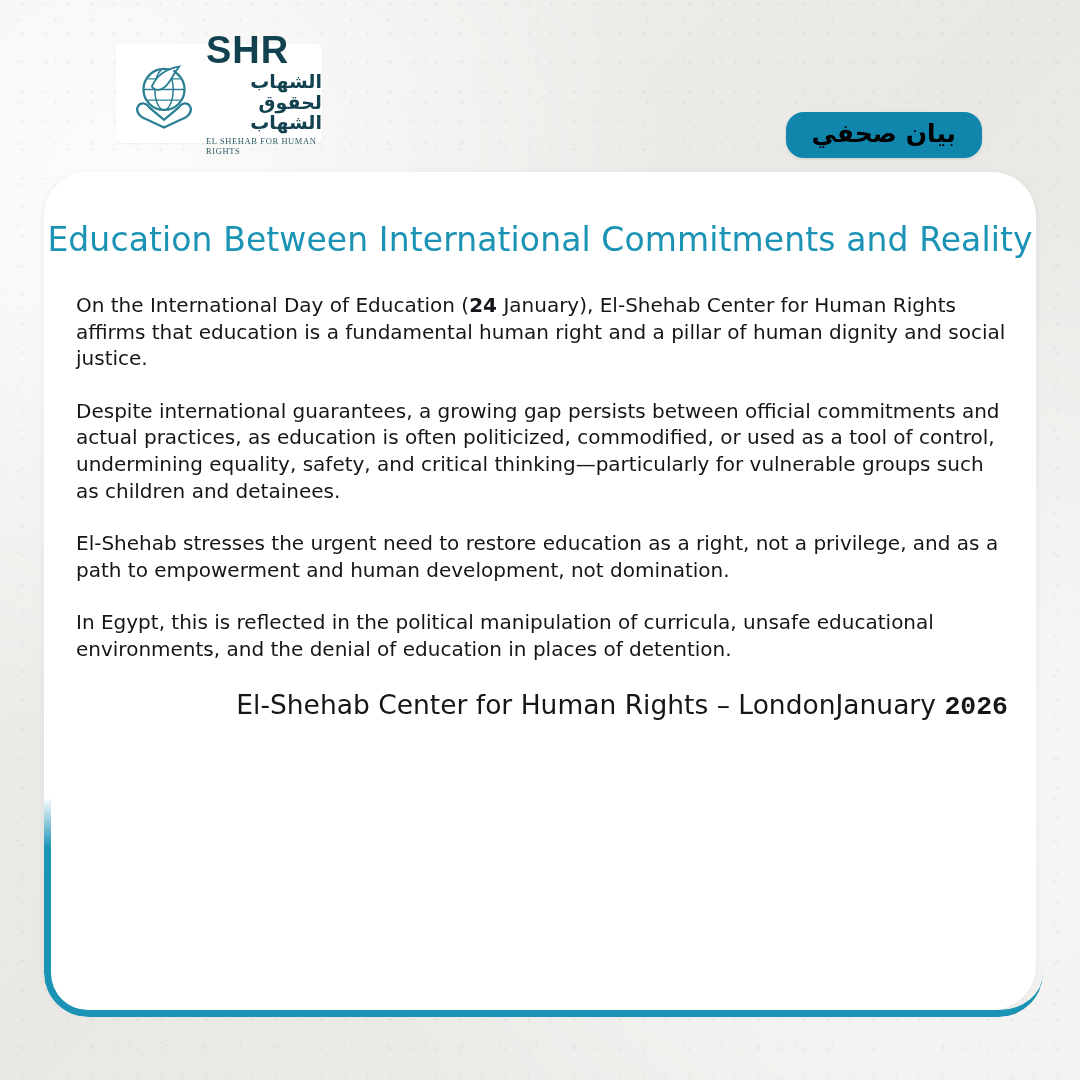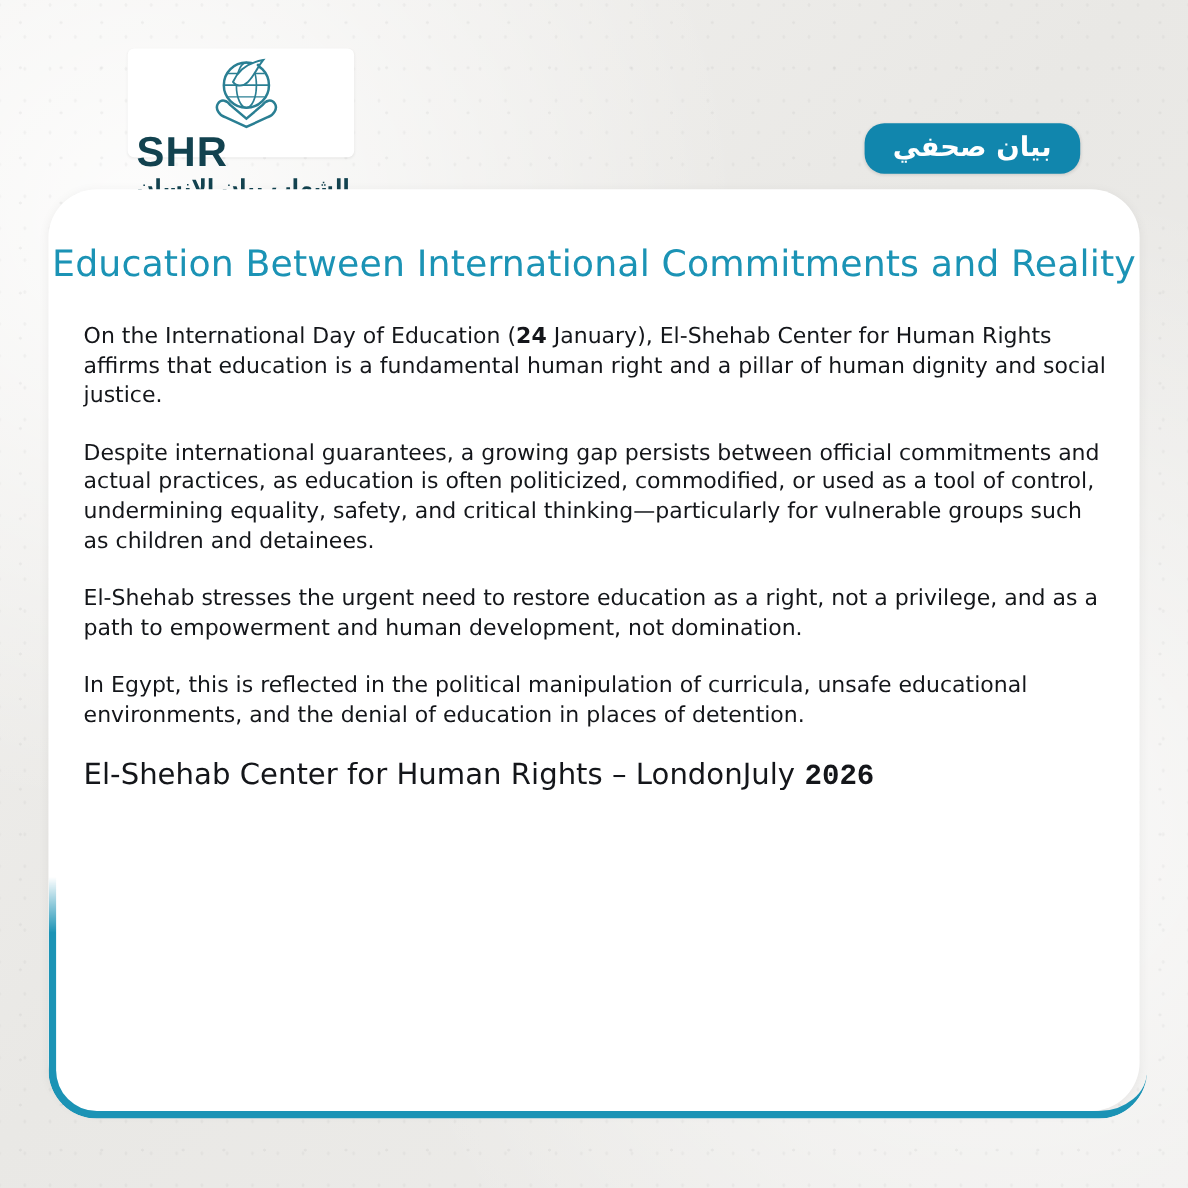--- a/index.html
+++ b/index.html
@@ -42,21 +42,20 @@
     position: absolute;
     left: 116px;
     top: 44px;
     width: 206px;
     height: 99px;
     background: #ffffff;
     border-radius: 6px;
     display: flex;
     align-items: center;
     box-shadow: 0 1px 2px rgba(0,0,0,0.05);
-    flex-direction: column;
   }
   .logo-mark {
     width: 76px;
     height: 76px;
     margin-left: 10px;
     flex: 0 0 auto;
   }
   .logo-text {
     display: flex;
     flex-direction: column;
@@ -85,21 +84,21 @@
     letter-spacing: 0.6px;
     color: #2c5b66;
     margin-top: 3px;
   }
 
   .badge {
     position: absolute;
     right: 98px;
     top: 112px;
     background: #1186ad;
-    color: #ffffff;
+    color: #000000;
     border-radius: 18px;
     padding: 8px 26px 10px 26px;
     font-size: 25px;
     font-weight: bold;
     direction: rtl;
     line-height: 1.1;
     box-shadow: 0 1px 3px rgba(0,0,0,0.12);
     margin-left: 18px;
   }
 
@@ -154,21 +153,21 @@
     font-size: 20px;
     line-height: 1.33;
     margin: 0 0 26px 0;
     text-align: left;
     font-family: "DejaVu Sans", sans-serif;
   }
   .para b { font-weight: bold; }
 
   .footer-row {
     display: flex;
-    justify-content: flex-start;
+    justify-content: flex-end;
     align-items: baseline;
     margin-top: 22px;
     color: #14161a;
     font-size: 26.5px;
   }
   .footer-date b { font-weight: bold; font-family: Liberation Mono, monospace; }
 </style>
 </head>
 <body>
 
@@ -182,21 +181,21 @@
         <line x1="23" y1="44" x2="77" y2="44" stroke="#2a7f93" stroke-width="2"></line>
         <line x1="28" y1="30" x2="72" y2="30" stroke="#2a7f93" stroke-width="1.6"></line>
         <line x1="28" y1="58" x2="72" y2="58" stroke="#2a7f93" stroke-width="1.6"></line>
         <path d="M34 40 C42 22 58 16 70 14 C62 24 60 32 52 40 C46 46 38 46 34 40 Z" fill="#ffffff" stroke="#2a7f93" stroke-width="2.4"></path>
         <circle cx="64" cy="20" r="1.8" fill="#2a7f93"></circle>
         <path d="M16 66 C20 60 27 62 31 68 L50 84 L69 68 C73 62 80 60 84 66 C88 72 82 80 76 82 L50 94 L24 82 C18 80 12 72 16 66 Z" fill="#ffffff" stroke="#2a7f93" stroke-width="3"></path>
       </svg>
     </div>
     <div class="logo-text">
       <div class="logo-acronym">SHR</div>
-      <div class="logo-ar">الشهاب بيان الإنسان</div>
+      <div class="logo-ar">الشهاب لحقوق الشهاب</div>
       <div class="logo-en">EL SHEHAB FOR HUMAN RIGHTS</div>
     </div>
   </div>
 
   <div class="badge">بيان صحفي</div>
 
   <div class="card">
     <div class="title">Education Between International Commitments and Reality</div>
 
     <div class="body-wrap">
@@ -204,19 +203,19 @@
         On the International Day of Education (<b>24</b> January), El-Shehab Center for
         Human Rights affirms that education is a fundamental human right and a
         pillar of human dignity and social justice.
       </p>
       <p class="para">Despite international guarantees, a growing gap persists between official commitments and actual practices, as education is often politicized, commodified, or used as a tool of control, undermining equality, safety, and critical thinking—particularly for vulnerable groups such as children and detainees.</p>
       <p class="para">El-Shehab stresses the urgent need to restore education as a right, not a privilege, and as a path to empowerment and human development, not domination.</p>
       <p class="para">In Egypt, this is reflected in the political manipulation of curricula, unsafe educational environments, and the denial of education in places of detention.</p>
 
       <div class="footer-row">
         <div>El-Shehab Center for Human Rights – London</div>
-        <div class="footer-date"><span>July </span><b>2026</b></div>
+        <div class="footer-date"><span>January </span><b>2026</b></div>
       </div>
     </div>
   </div>
   <div class="card-accent"></div>
 
 </div>
 
 </body></html>

